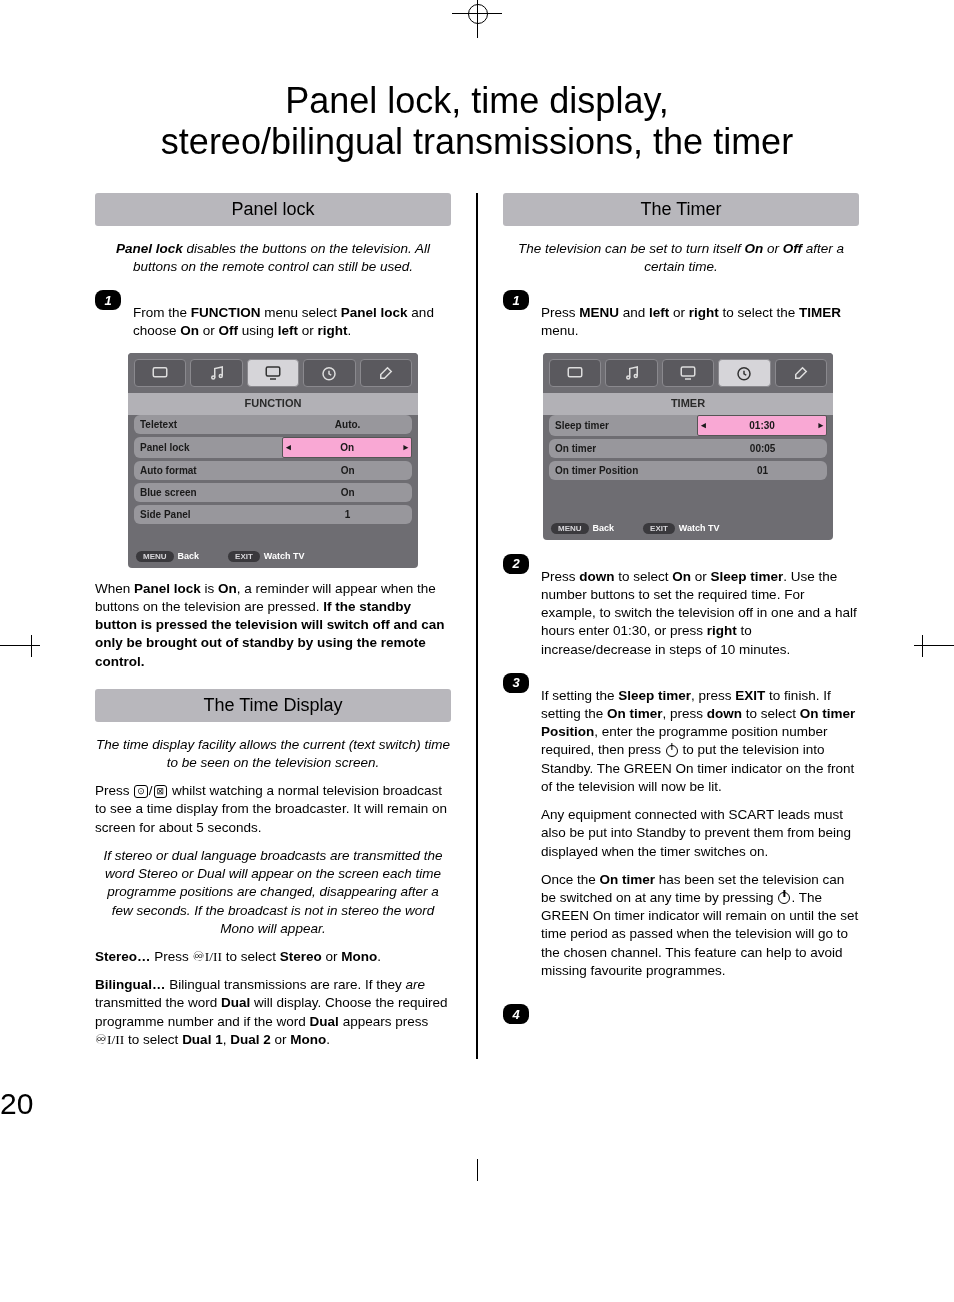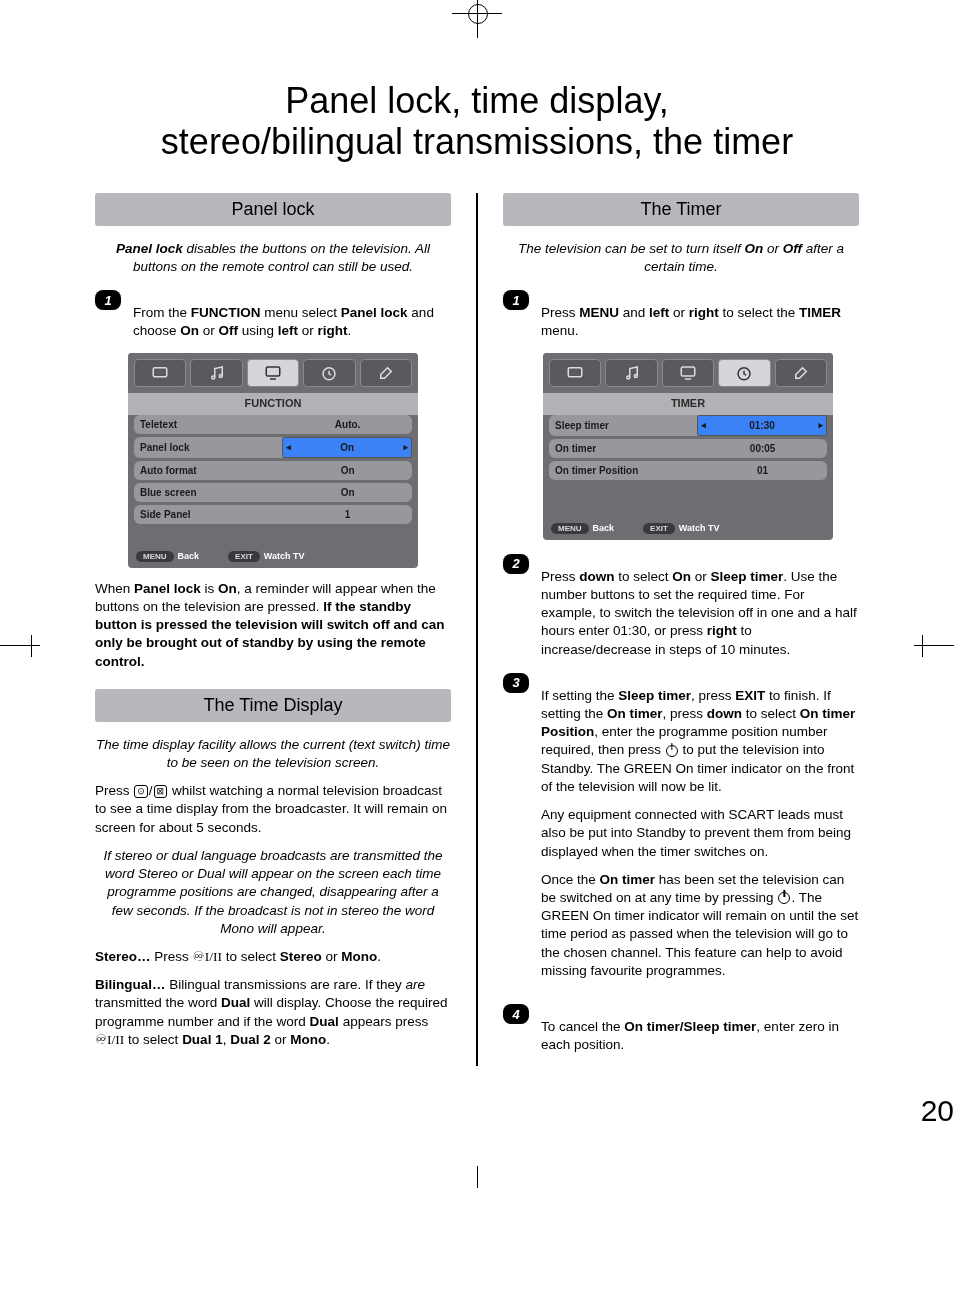--- a/index.html
+++ b/index.html
@@ -108,21 +108,21 @@
   .osd .row{
     display:flex;align-items:center;
     background:#98979c;
     margin:0 6px 3px 6px;
     border-radius:6px;
     font-weight:bold;
     font-size:10px;
   }
   .osd .row .lab{flex:1.1;padding:4px 6px;}
   .osd .row .val{flex:1;text-align:center;padding:4px 2px;position:relative;}
-  .osd .row.sel .val{background:#3b82f6;border:1px solid #555;border-radius:2px;}
+  .osd .row.sel .val{background:#f9a8d4;border:1px solid #555;border-radius:2px;}
   .osd .row.sel .val::before,.osd .row.sel .val::after{
     position:absolute;top:50%;transform:translateY(-50%);font-size:9px;
   }
   .osd .row.sel .val::before{content:"◂";left:3px;}
   .osd .row.sel .val::after{content:"▸";right:3px;}
   .osd .spacer{height:34px;}
   .osd .footer{
     display:flex;gap:29px;align-items:center;
     padding:6px 8px;color:#fff;font-size:9px;font-weight:bold;
   }
@@ -136,21 +136,21 @@
     margin:0 1px;
   }
   .stereo-glyph{font-family:serif;}
   .power{
     display:inline-block;width:12px;height:12px;position:relative;vertical-align:middle;margin:0 1px;
   }
   .power::before{content:"";position:absolute;inset:0;border:1.3px solid #000;border-radius:50%;}
   .power::after{content:"";position:absolute;left:50%;top:-2px;width:1.3px;height:7px;background:#000;transform:translateX(-50%);}
 
   .pagenum{
-    text-align:right;font-size:30px;margin-top:28px;
+    text-align:left;font-size:30px;margin-top:28px;
   }
 </style>
 </head>
 <body>
 
 <div class="reg-top">
     <span class="circle"></span>
   </div>
 <div class="side-mark left">
     <span class="t"></span>
@@ -349,23 +349,18 @@
         </p>
         <p>Any equipment connected with SCART leads must also be put into Standby to prevent them from being displayed when the timer switches on.</p>
         <p>
           <span>Once the </span><b>On timer</b><span> has been set the television can be switched on at any time by pressing </span><span class="power"></span><span>. The GREEN On timer indicator will remain on until the set time period as passed when the television will go to the chosen channel. This feature can help to avoid missing favourite programmes.</span>
         </p>
       </div>
     </div>
 
     <div class="step">
       <div class="step-num">4</div>
-      <div class="step-body">
-        <p style="margin:0">
-          <span>To cancel the </span><b>On timer/Sleep timer</b><span>, enter zero in each position.</span>
-        </p>
-      </div>
     </div>
 
   </div>
 </div>
 
 <div class="pagenum">20</div>
 
 </body></html>

